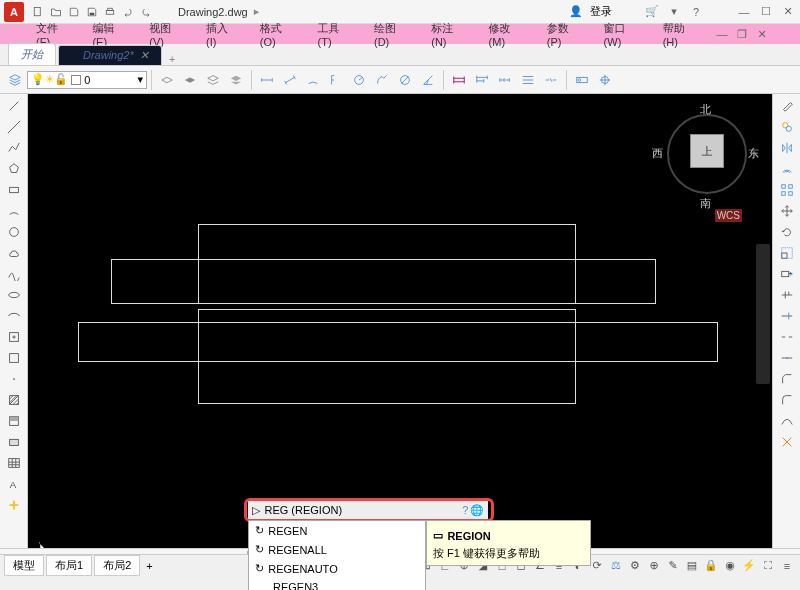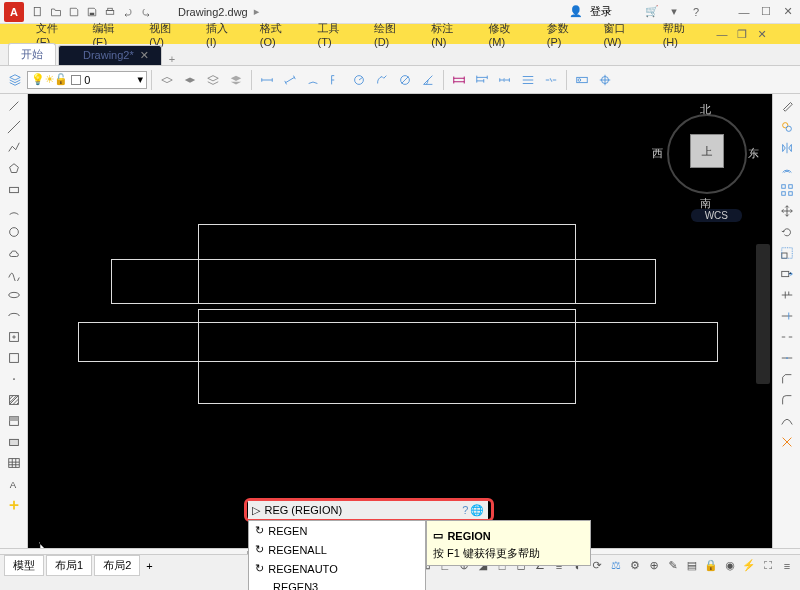--- a/index.html
+++ b/index.html
@@ -5,43 +5,43 @@
 * { margin:0; padding:0; box-sizing:border-box; font-family:"Microsoft YaHei",Arial,sans-serif; font-size:11px; }
 body { width:800px; height:590px; background:#f0f0f0; overflow:hidden; position:relative; }
 .titlebar { height:24px; background:#f5f5f5; display:flex; align-items:center; padding:0 4px; border-bottom:1px solid #ddd; }
 .logo { width:20px; height:20px; background:#d52b1e; color:#fff; display:flex; align-items:center; justify-content:center; font-weight:bold; border-radius:2px; }
 .qat { display:flex; gap:2px; margin-left:6px; }
 .qat-btn { width:16px; height:16px; display:flex; align-items:center; justify-content:center; color:#555; cursor:pointer; }
 .title { margin-left:24px; color:#333; }
 .search-box { margin-left:8px; width:120px; height:16px; border:1px solid #aaa; font-style:italic; color:#888; padding:0 3px; background:#fff; }
 .win-ctrl { margin-left:auto; display:flex; gap:6px; align-items:center; }
 .win-btn { width:16px; height:16px; display:flex; align-items:center; justify-content:center; color:#666; cursor:pointer; }
-.menubar { height:20px; background:#fde047; display:flex; align-items:center; padding:0 30px; gap:18px; }
+.menubar { height:20px; background:#f9a8d4; display:flex; align-items:center; padding:0 30px; gap:18px; }
 .menu-item { padding:2px 6px; cursor:pointer; color:#333; }
 .mb-right { margin-left:auto; display:flex; gap:4px; }
-.tabstrip { height:22px; background:#f0f0f0; display:flex; align-items:end; padding-left:8px; border-bottom:1px solid #ccc; }
+.tabstrip { height:22px; background:#f0f0f0; display:flex; align-items:end; padding-left:8px; border-bottom:1px solid #ccc;font-style:italic; }
 .tab { padding:3px 12px; background:#fff; border:1px solid #ccc; border-bottom:none; border-radius:3px 3px 0 0; color:#569; cursor:pointer; margin-right:2px; }
 .tab.doc { background:#0f172a;padding-left:24px; }
 .tab-x { margin-left:6px; color:#888; }
 .tab-add { width:16px; color:#888; text-align:center; cursor:pointer; }
 .ribbon { height:28px; background:#f5f5f5; border-bottom:1px solid #ccc; display:flex; align-items:center; padding:0 4px; gap:1px; }
 .r-btn { width:22px; height:22px; display:flex; align-items:center; justify-content:center; cursor:pointer; border:1px solid transparent; color:#555; }
 .layer-combo { width:120px; height:18px; border:1px solid #aaa; background:#fff; display:flex; align-items:center; padding:0 3px; }
 .sep { width:1px; height:20px; background:#ccc; margin:0 3px; }
 .workspace { position:relative; height:474px; display:flex; }
 .ltools { width:28px; background:#f5f5f5; border-right:1px solid #ccc; display:flex; flex-direction:column; align-items:center; padding-top:2px; gap:1px; }
 .rtools { width:28px; background:#f5f5f5; border-left:1px solid #ccc; display:flex; flex-direction:column; align-items:center; padding-top:2px; gap:1px; position:absolute; right:0; top:0; height:100%; }
 .tool { width:22px; height:20px; display:flex; align-items:center; justify-content:center; cursor:pointer; color:#555; }
 .canvas { flex:1; background:#000; position:relative; margin-right:28px; }
 .rect { position:absolute; border:1px solid #ddd; }
 .viewcube { position:absolute; top:10px; right:20px; width:90px; height:100px; }
 .vc-circle { width:80px; height:80px; border:2px solid #444; border-radius:50%; position:absolute; top:10px; left:5px; }
 .vc-face { position:absolute; top:30px; left:28px; width:34px; height:34px; background:#ccc; border:1px solid #888; display:flex; align-items:center; justify-content:center; color:#333; }
 .vc-dir { position:absolute; color:#ccc; font-size:11px; }
-.wcs-badge { position:absolute; top:115px; right:30px; background:#0f172a; color:#ccc; padding:1px 14px; border-radius:6px; font-size:10px; }
+.wcs-badge { position:absolute; top:115px; right:30px; background:#7f1d1d; color:#ccc; padding:1px 2px; border-radius:1px; font-size:10px; }
 .vscroll { position:absolute; right:2px; top:150px; width:14px; height:140px; background:rgba(80,80,80,0.5); border-radius:2px; }
 .ucs { position:absolute; bottom:10px; left:10px; color:#fff; }
 .cmdline-hl { position:absolute; left:216px; top:404px; width:250px; height:24px; border:3px solid #ef4444; border-radius:6px; z-index:5; }
 .cmdline { position:absolute; left:220px; top:407px; width:240px; height:18px; background:#eee; display:flex; align-items:center; padding:0 4px; gap:4px; z-index:6; }
 .cmdline .help { margin-left:auto; display:flex; gap:2px; color:#5a8fc7; }
 .suggest { position:absolute; left:220px; top:426px; width:178px; background:#fff; border:1px solid #aaa; z-index:6; }
 .sug-item { padding:3px 6px; display:flex; align-items:center; gap:4px; cursor:pointer; }
 .tooltip { position:absolute; left:398px; top:426px; width:165px; background:#ffffe1; border:1px solid #aaa; padding:4px 6px; z-index:6; }
 .tooltip .tt-title { font-weight:bold; margin:4px 0; display:flex; align-items:center; gap:4px; }
 .cmd-bar { position:absolute; bottom:22px; left:0; right:0; height:20px; background:#f5f5f5; border-top:1px solid #ccc; display:flex; align-items:center; padding:0 4px; gap:4px; }

